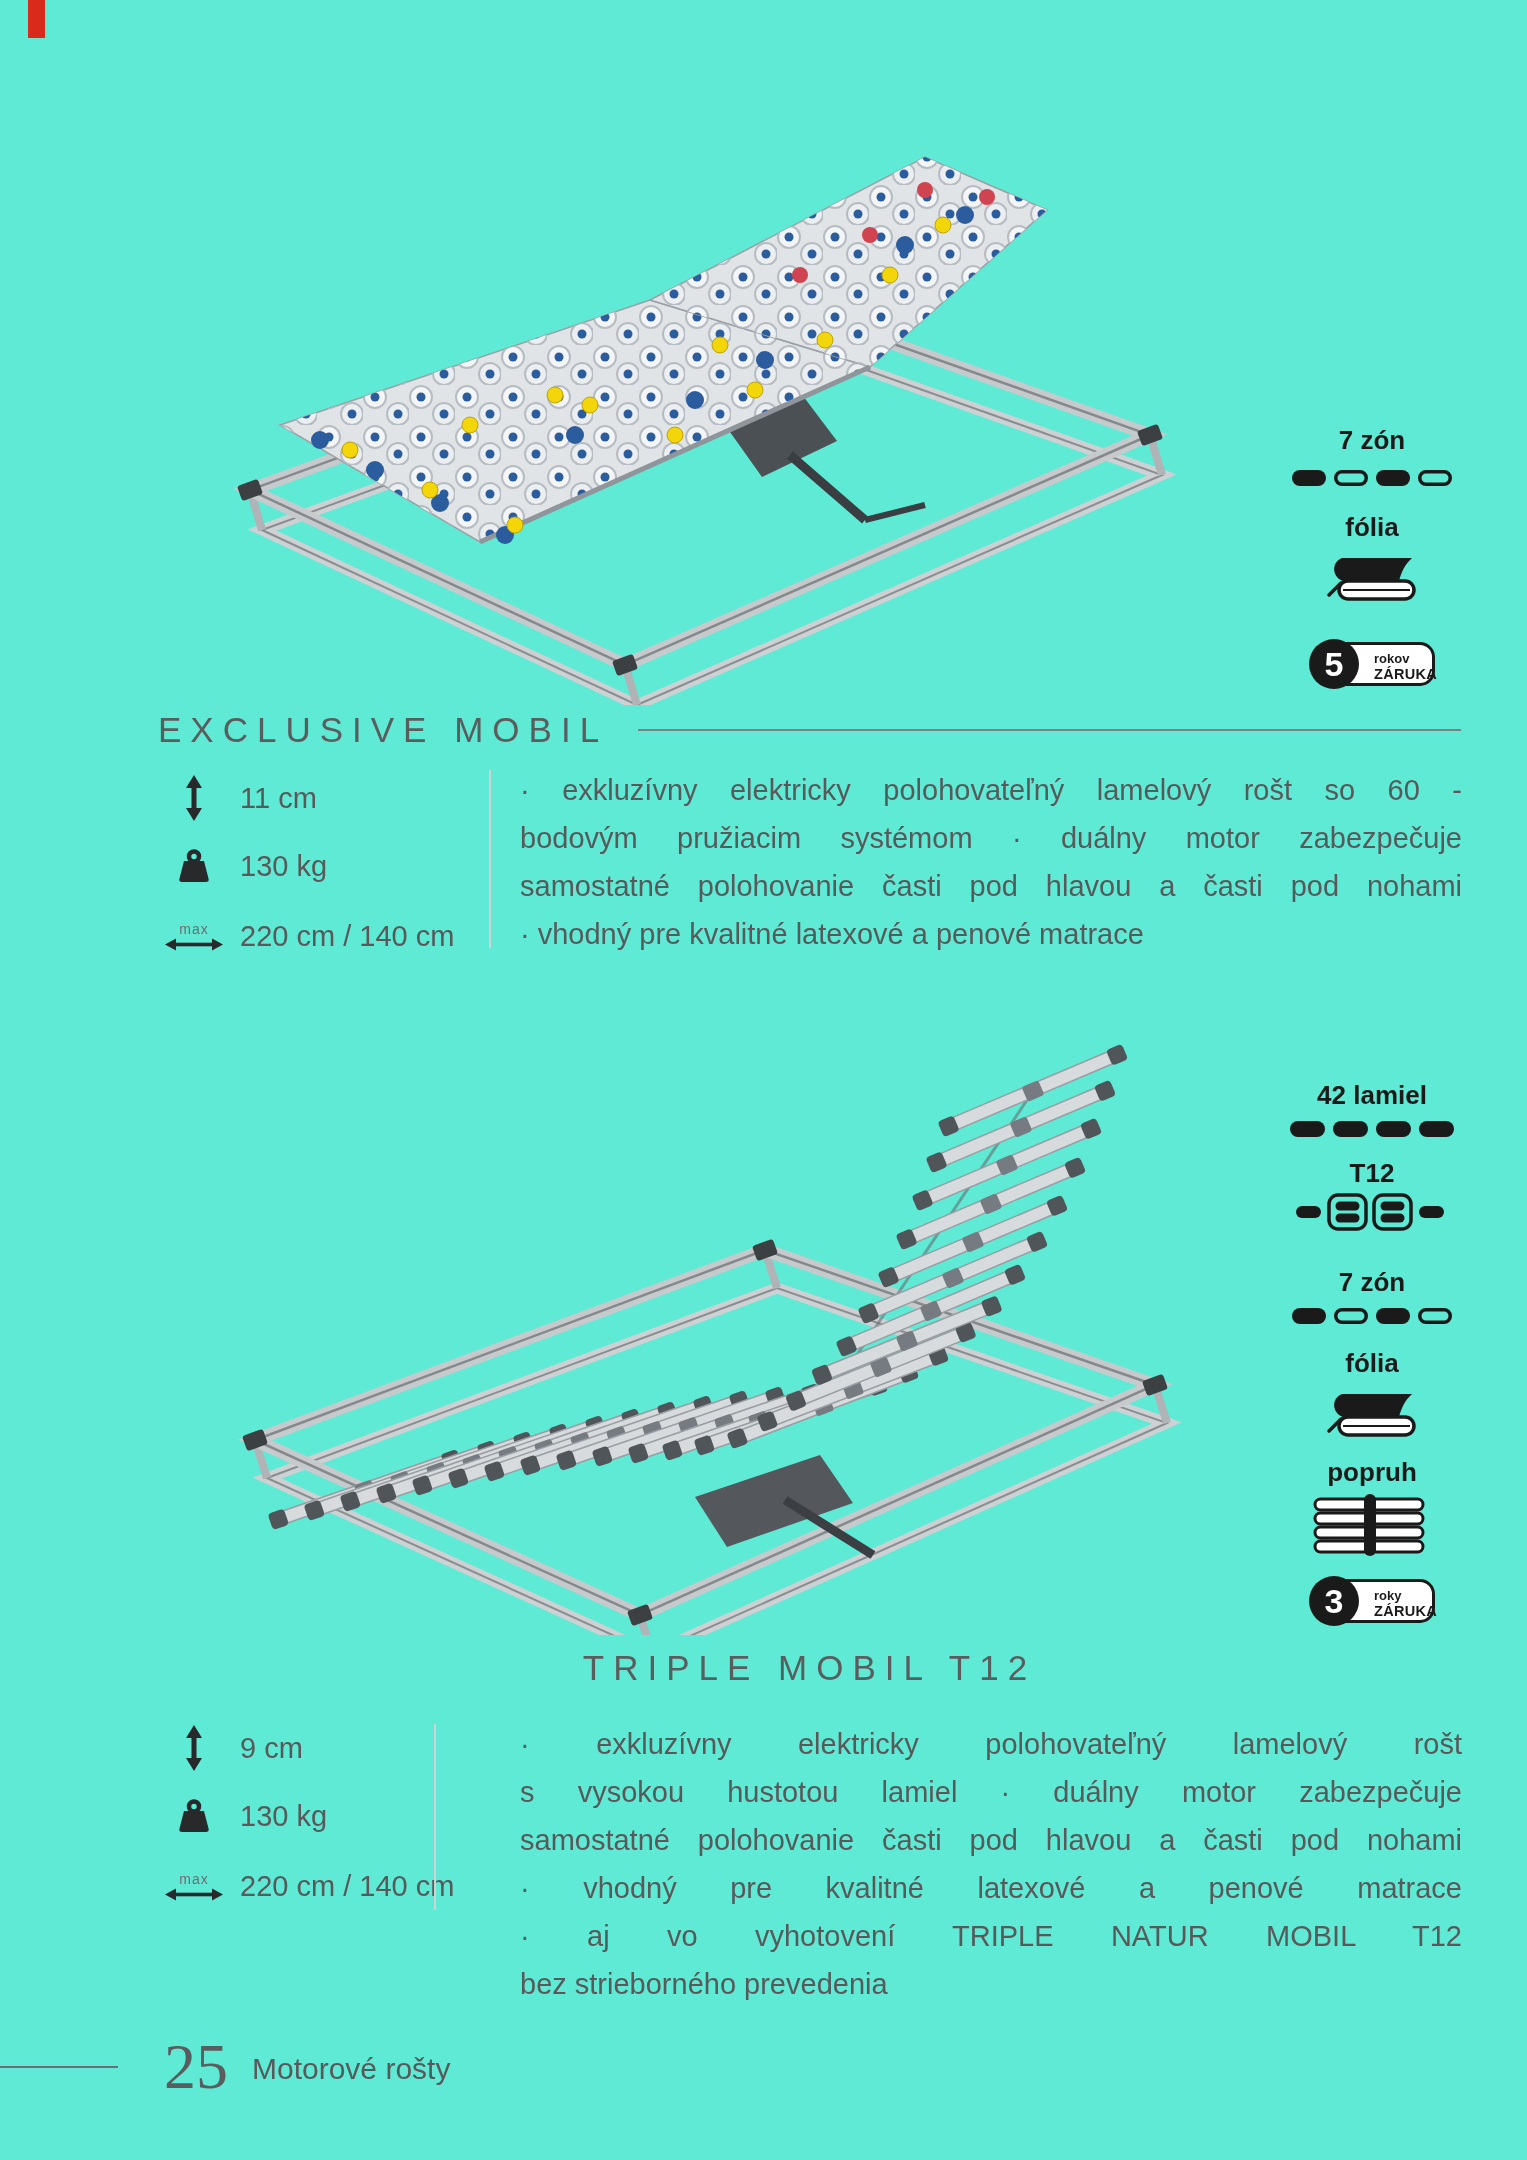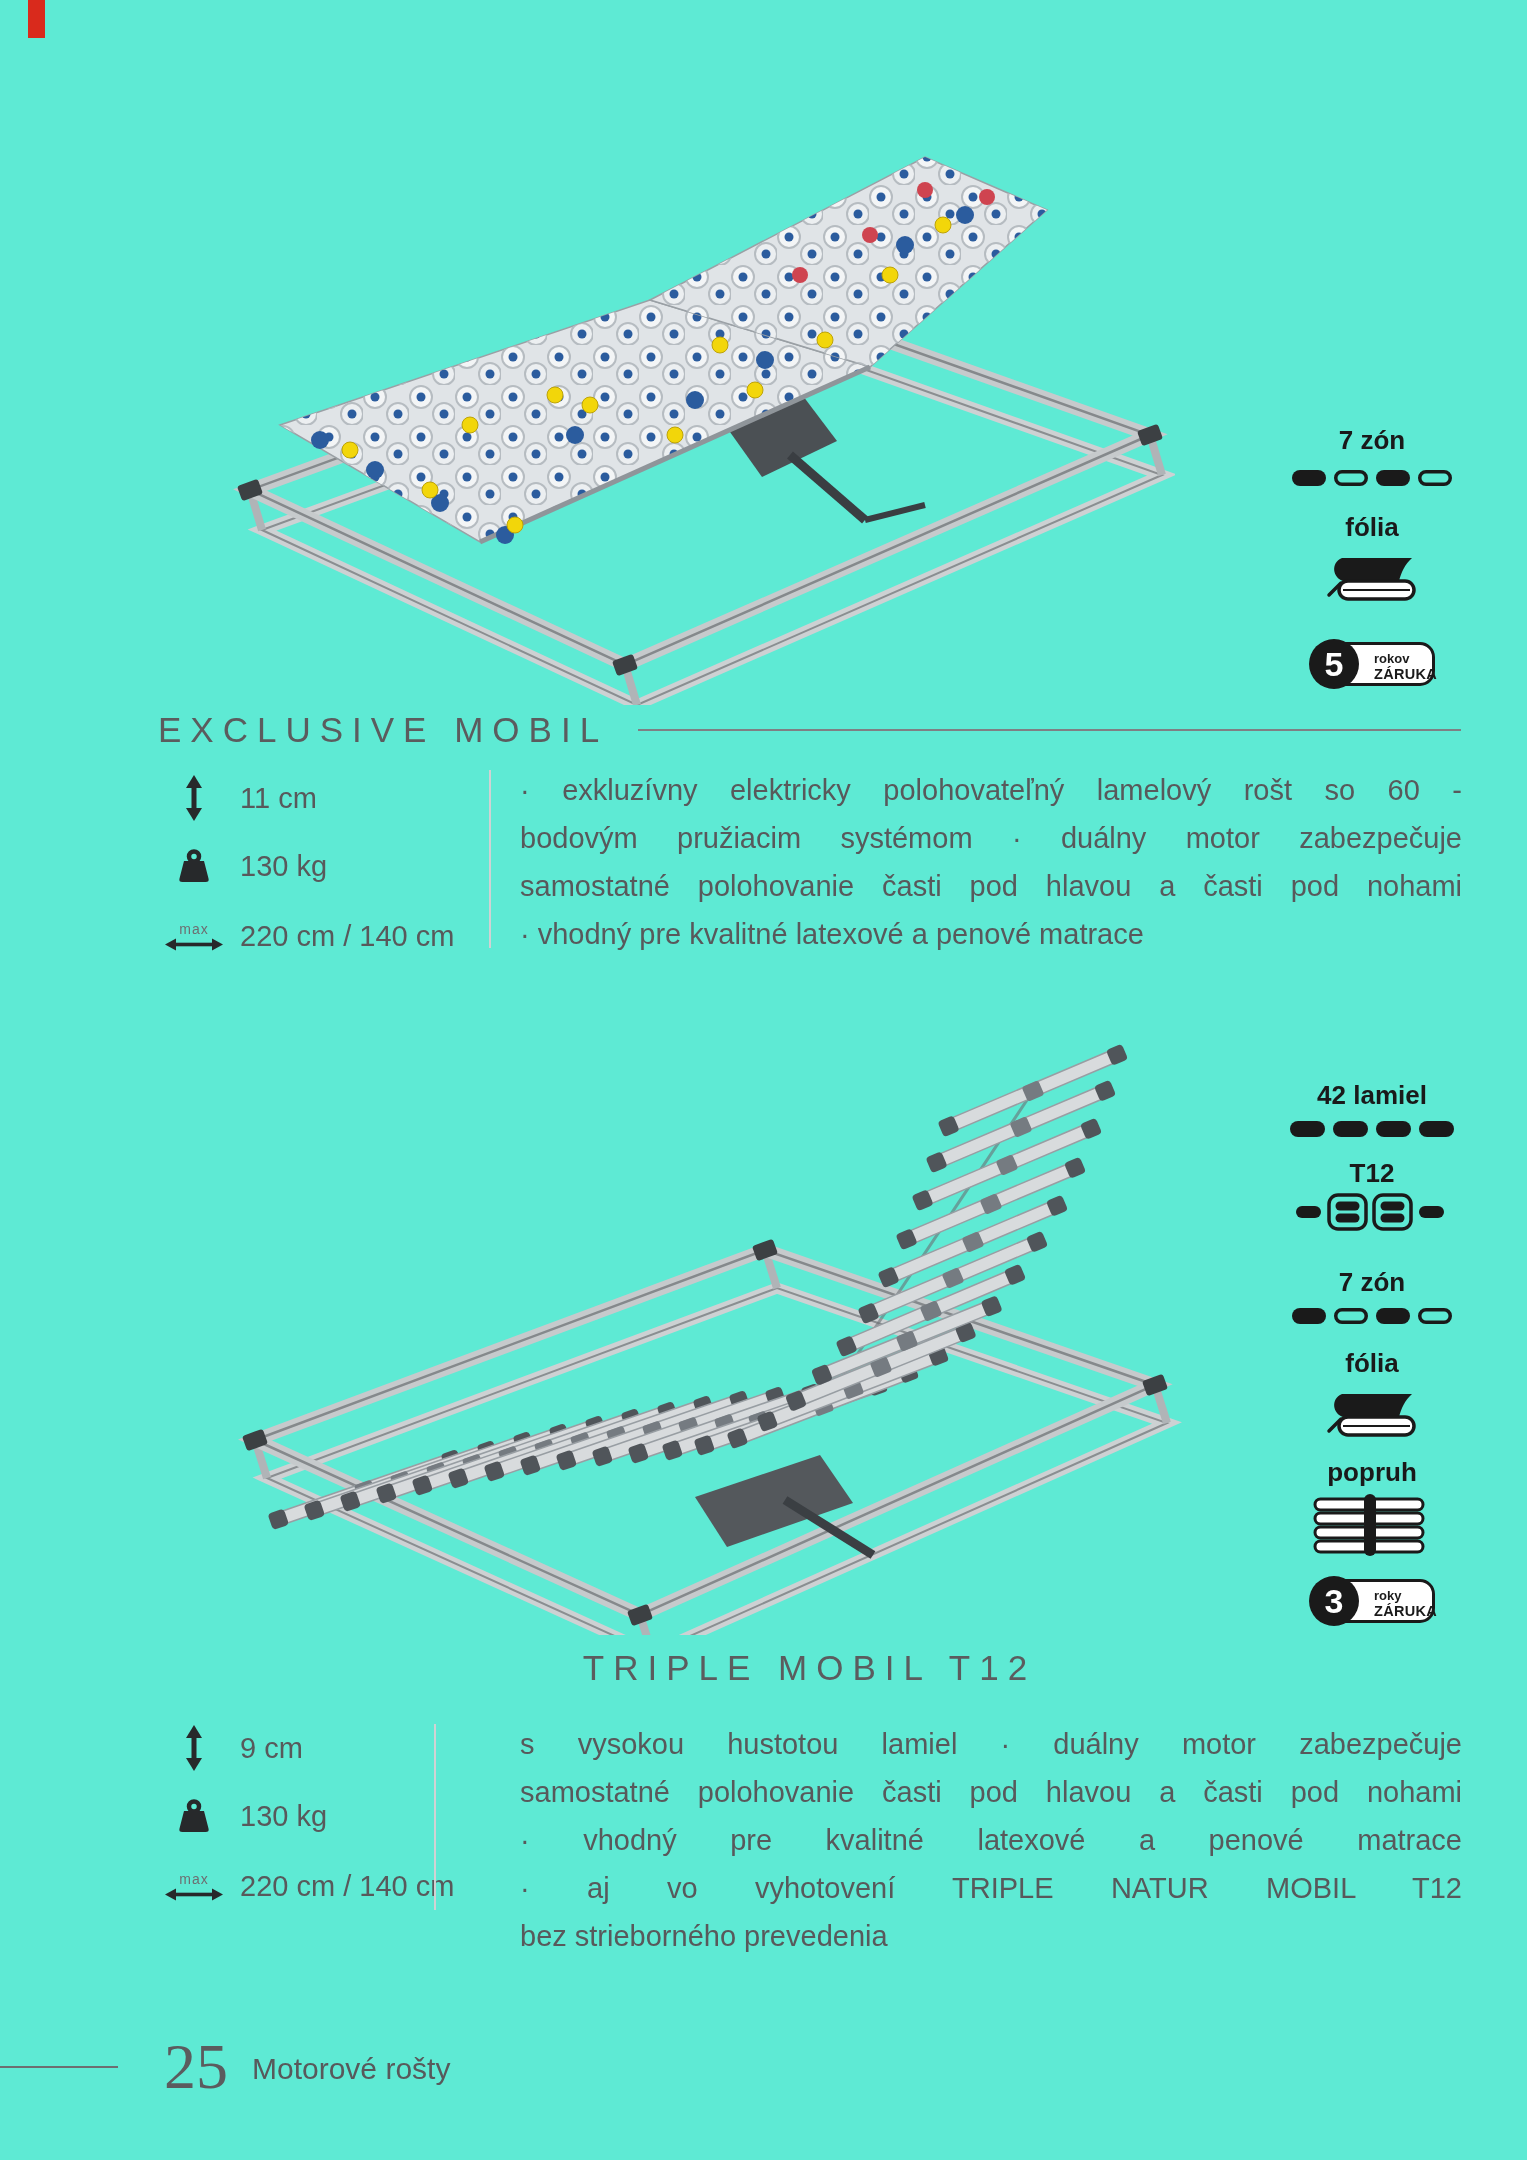--- a/index.html
+++ b/index.html
@@ -339,20 +339,21 @@
             <path d="M58,6.5 L47,0.5 L47,12.5 Z" fill="#27292b"></path>
           </svg>
       </span>
     </span>
     <span class="spec-text">220 cm / 140 cm</span>
   </div>
 
   <div class="divider" id="divider2"></div>
 
   <div class="desc" id="desc2">
+    <div class="dline j">· exkluzívny elektricky polohovateľný lamelový rošt</div>
     <div class="dline j">s vysokou hustotou lamiel · duálny motor zabezpečuje</div>
     <div class="dline j">samostatné polohovanie časti pod hlavou a časti pod nohami</div>
     <div class="dline j">· vhodný pre kvalitné latexové a penové matrace</div>
     <div class="dline j">· aj vo vyhotovení TRIPLE NATUR MOBIL T12</div>
     <div class="dline">bez strieborného prevedenia</div>
   </div>
 
   <div class="footer-rule"></div>
   <div class="page-number">25</div>
   <div class="footer-label">Motorové rošty</div>

